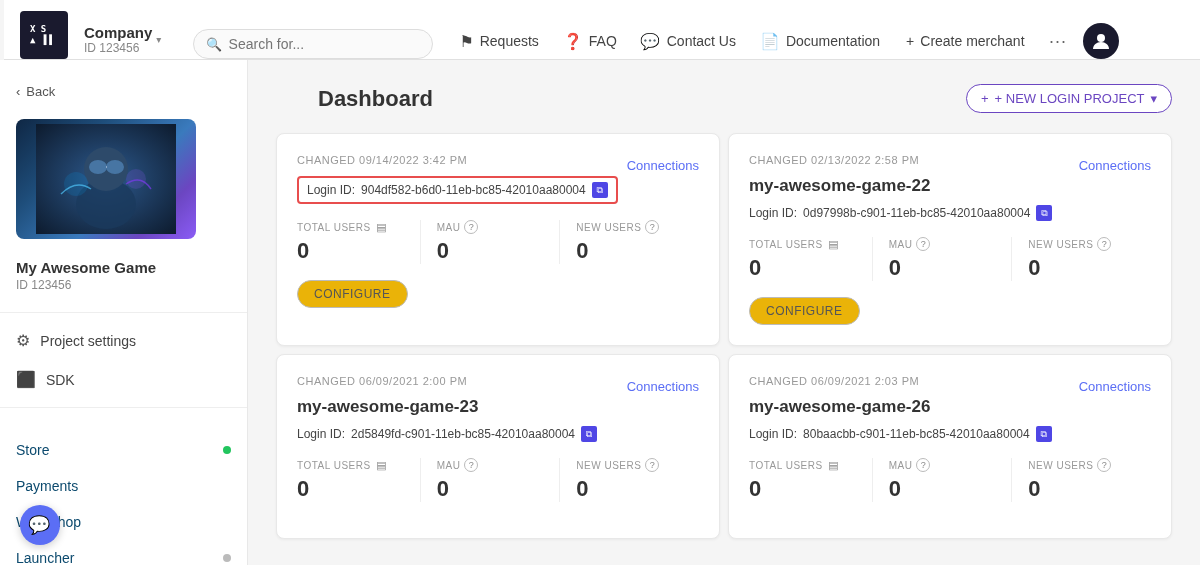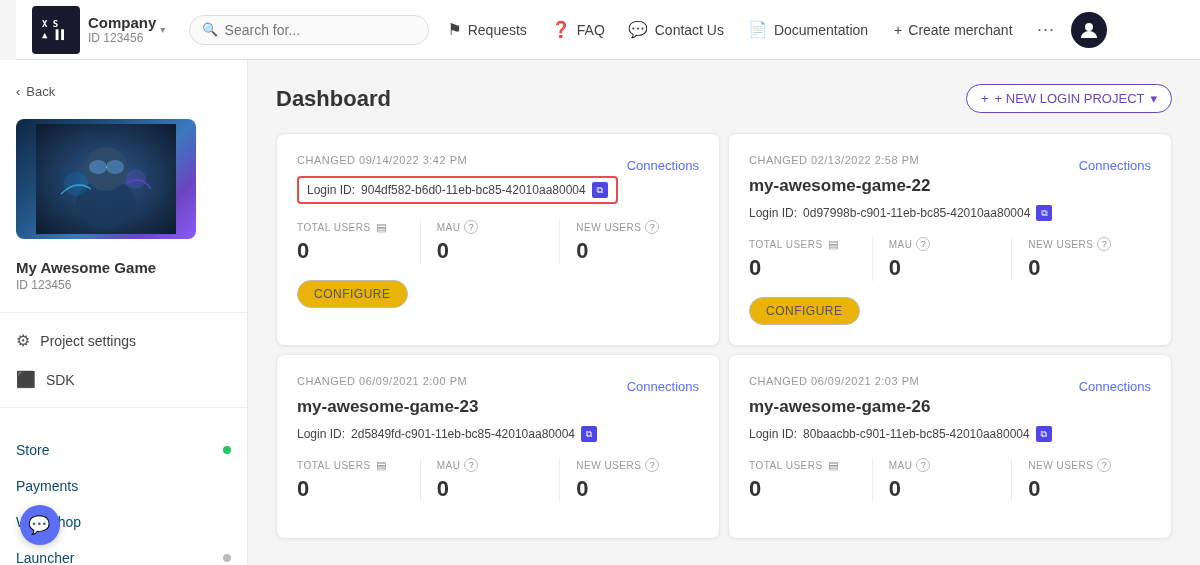--- a/index.html
+++ b/index.html
@@ -1,21 +1,21 @@
 <!DOCTYPE html>
 <html><head>
   <meta charset="utf-8">
   <style>
     * { box-sizing: border-box; margin: 0; padding: 0; }
     body { font-family: -apple-system, BlinkMacSystemFont, 'Segoe UI', sans-serif; background: #f5f5f5; color: #333; font-size: 14px; }
 
     
     .topnav {
-      display: flex; align-items: center; background: #fff; border-bottom: 1px solid #e0e0e0;
-      height: 60px; padding: 0 16px; position: fixed; top: 0; left: 16px; right: 0; z-index: 100;
+      display: flex; align-items: flex-end; background: #fff; border-bottom: 1px solid #e0e0e0;
+      height: 60px; padding: 0 16px; gap: 8px; position: fixed; top: 0; left: 4px; right: 0; z-index: 100;
     }
     .brand-logo {
       width: 48px; height: 48px; background: #1a1a2e; display: flex; align-items: center; justify-content: center;
       border-radius: 4px; flex-shrink: 0;
     }
     .brand-logo svg { width: 32px; height: 32px; }
     .company-info { display: flex; align-items: center; gap: 4px; cursor: pointer; padding: 4px 8px; border-radius: 4px; }
     .company-name { font-weight: 600; font-size: 15px; }
     .company-id { font-size: 12px; color: #888; }
     .chevron-down { font-size: 10px; color: #888; }
@@ -73,21 +73,21 @@
       padding: 10px 16px; cursor: pointer; color: #0c4a6e; font-size: 14px;
     }
     .dot-green { width: 8px; height: 8px; border-radius: 50%; background: #22c55e; }
     .dot-gray { width: 8px; height: 8px; border-radius: 50%; background: #bbb; }
 
     
     .main { margin-left: 248px; flex: 1; padding: 24px 28px; background: #f5f5f5; min-height: calc(100vh - 60px); }
     .page-header {
       display: flex; align-items: center; justify-content: space-between; margin-bottom: 20px;
     }
-    .page-title { font-size: 22px; font-weight: 600; }
+    .page-title { font-size: 22px; font-weight: 600; margin-left: 42px; }
     .new-login-btn {
       display: flex; align-items: center; gap: 6px; border: 1px solid #6b46c1; border-radius: 20px;
       padding: 6px 14px; color: #6b46c1; cursor: pointer; font-size: 13px; background: #fff; font-weight: 500;
     }
 
     .cards-grid { display: grid; grid-template-columns: 1fr 1fr; gap: 8px; }
     .card {
       background: #fff; border-radius: 8px; padding: 20px; border: 1px solid #e8e8e8;
       box-shadow: 0 1px 3px rgba(0,0,0,0.05);
     }

